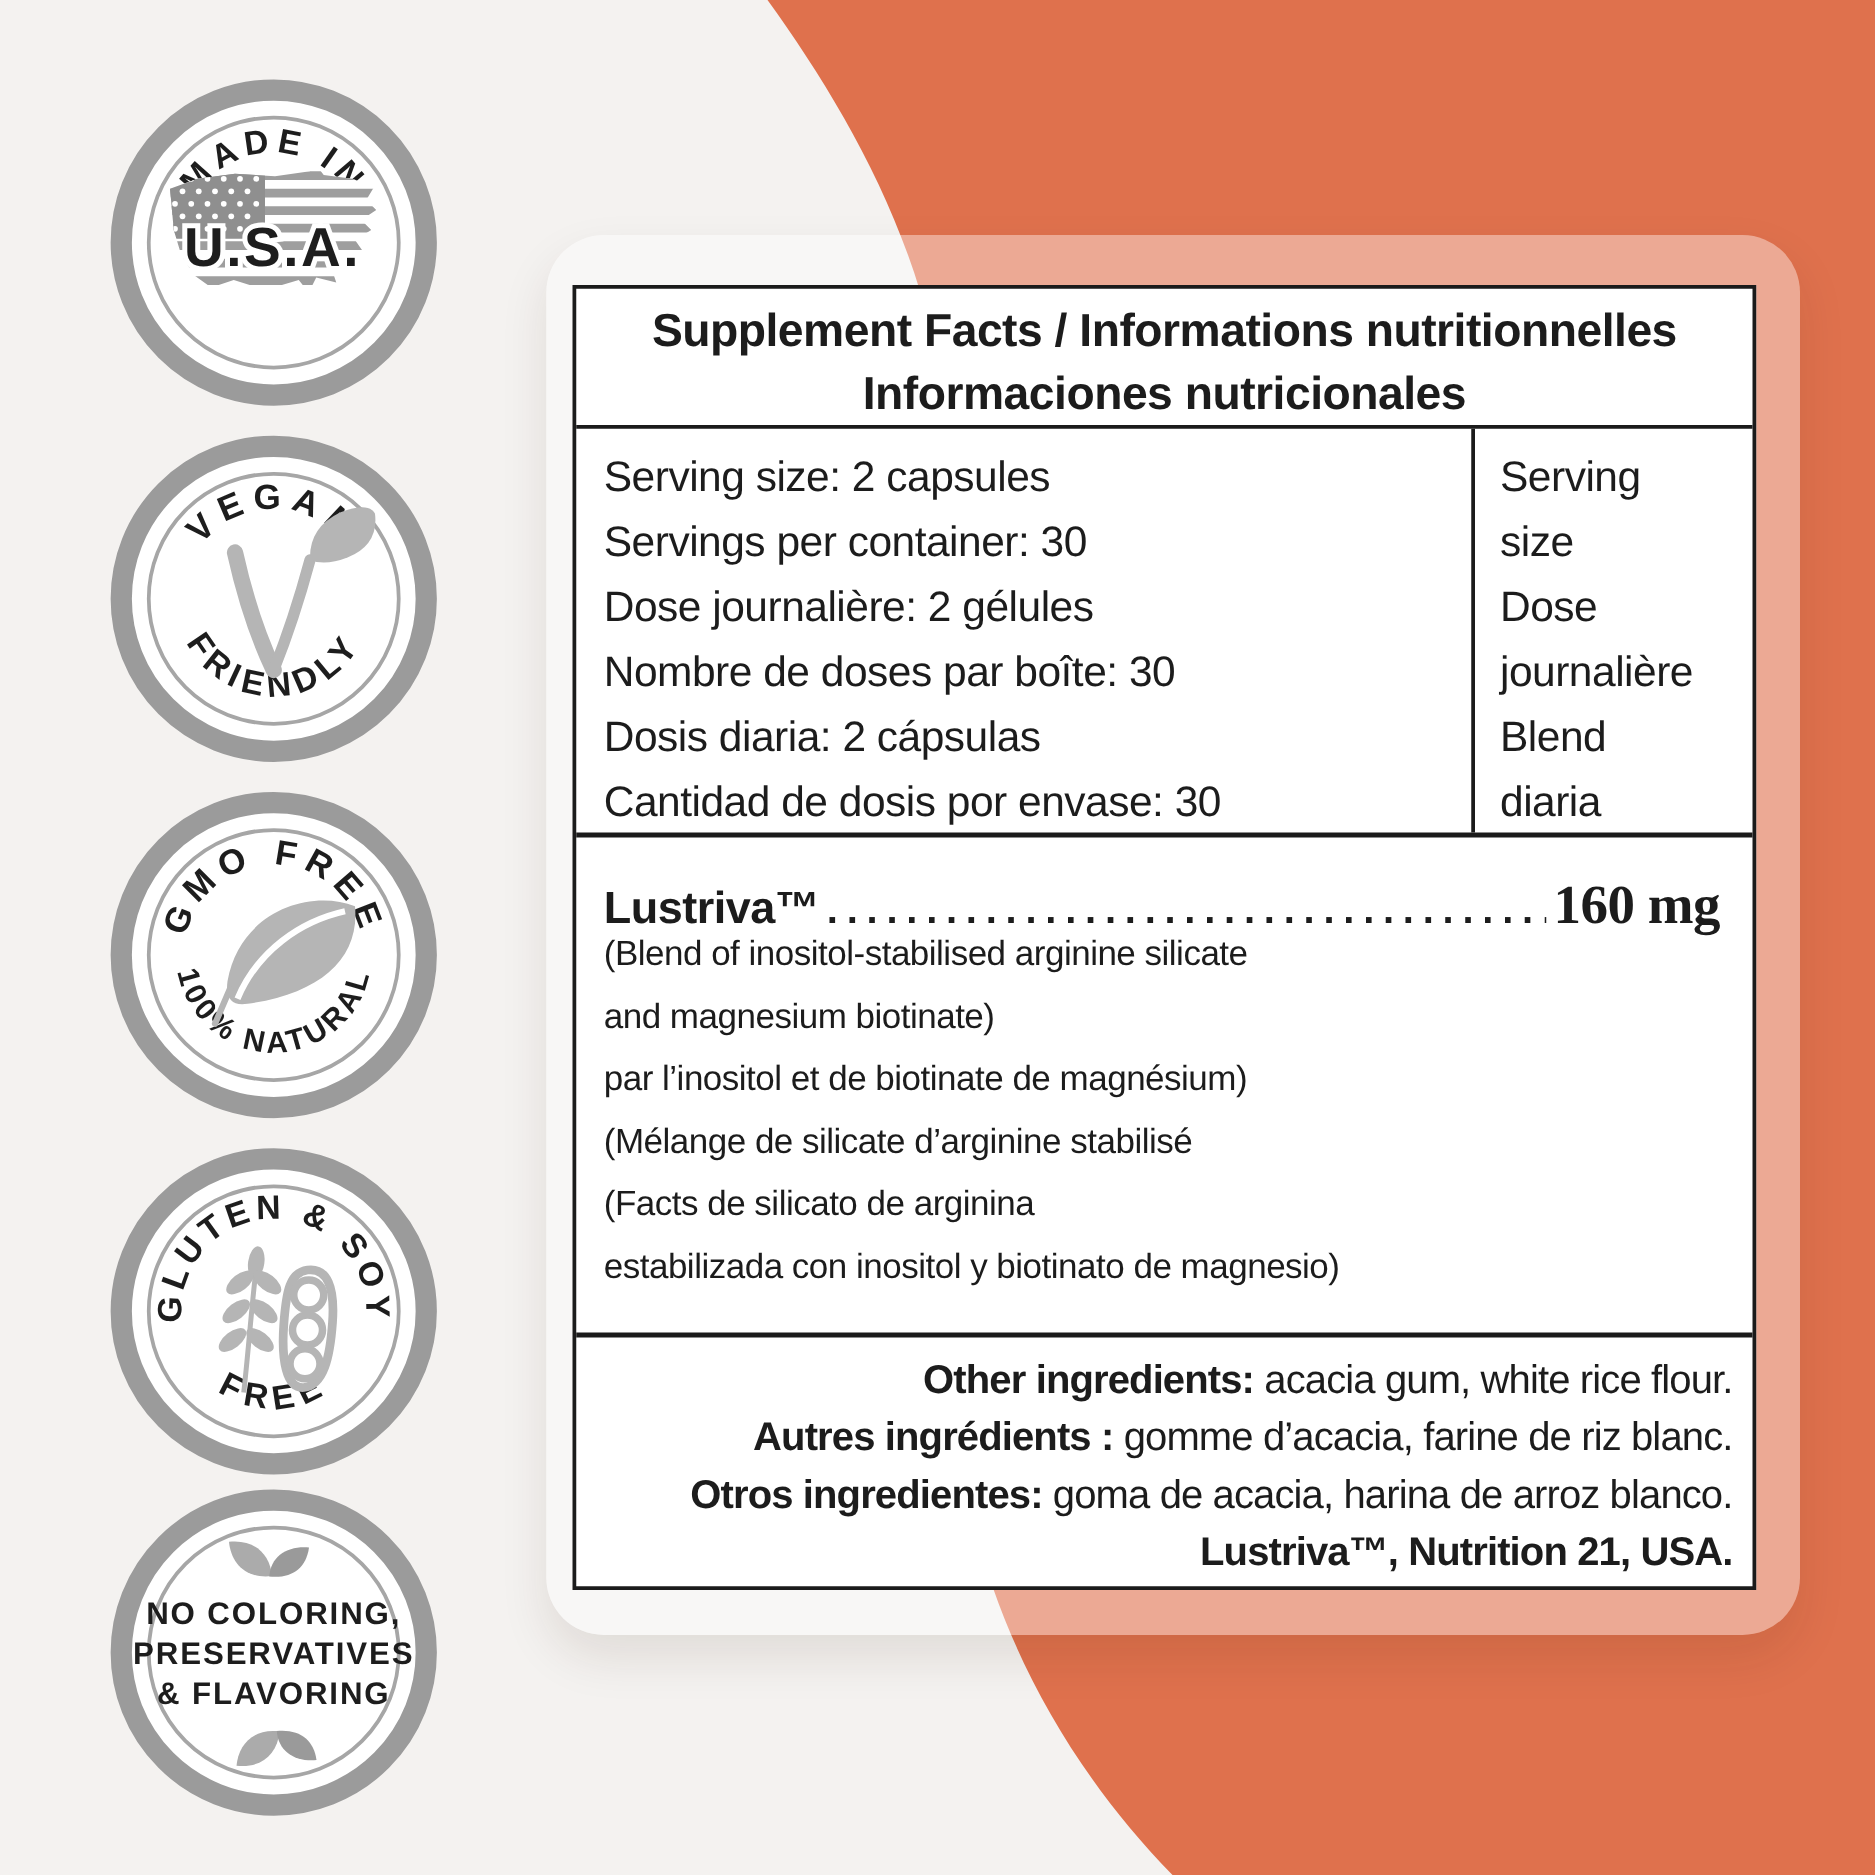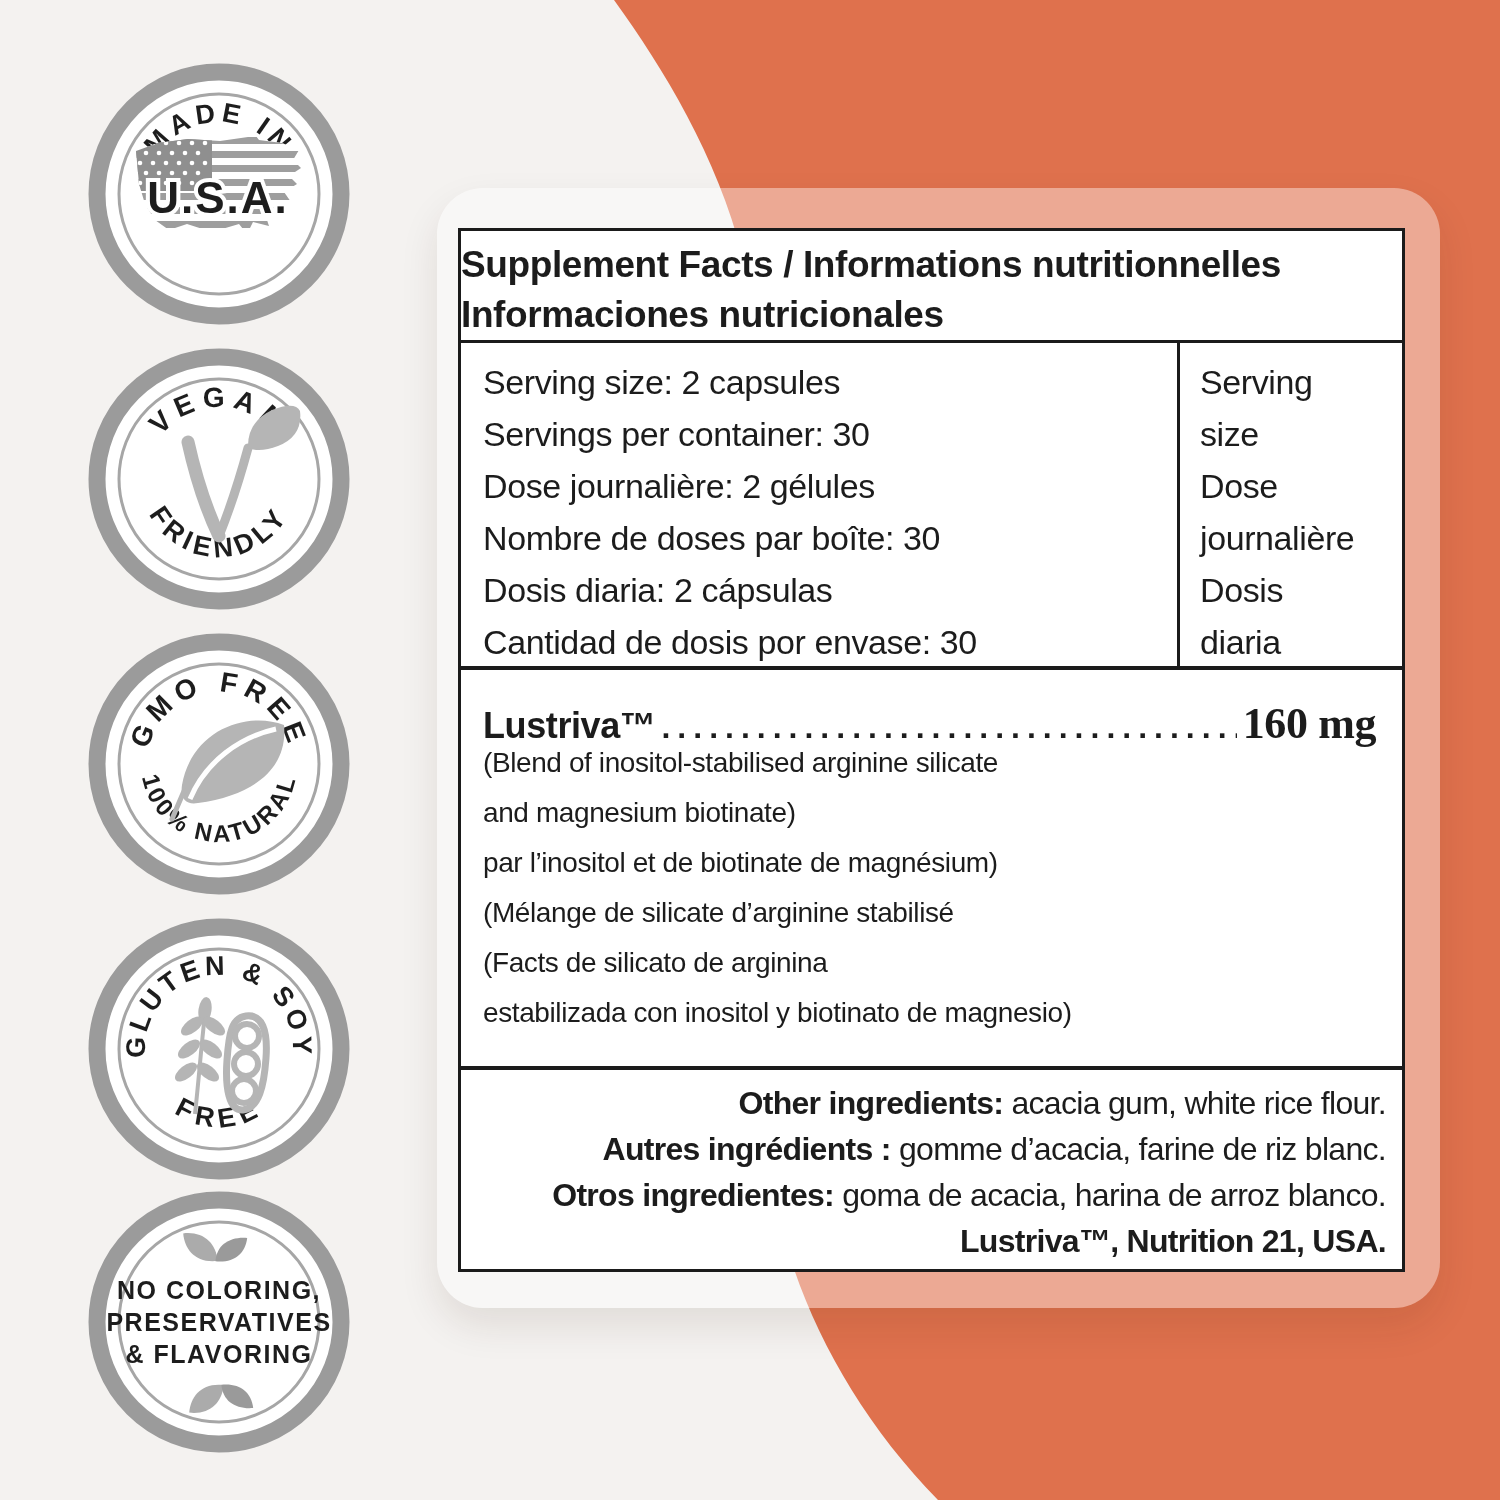--- a/index.html
+++ b/index.html
@@ -16,21 +16,21 @@
     box-shadow:0 18px 38px rgba(60,30,10,0.10);
   }
 
   
   .facts-table{
     position:absolute;left:458px;top:228px;width:947px;height:1044px;
     box-sizing:border-box;background:#ffffff;border:3px solid #1b1b1b;
     z-index:3;color:#1c1c1c;letter-spacing:-0.4px;
   }
   .ft-title{
-    height:112px;border-bottom:3px solid #1b1b1b;text-align:left;
+    height:112px;border-bottom:3px solid #1b1b1b;text-align:center;
     padding-top:9px;box-sizing:border-box;
   }
   .ft-title div{font-weight:bold;font-size:37px;line-height:50px;}
   .ft-serving{
     display:flex;height:327px;border-bottom:4px solid #1b1b1b;box-sizing:border-box;
   }
   .ft-serving-left{flex:1;padding:13px 10px 0 22px;}
   .ft-serving-left div{font-size:34px;line-height:52px;white-space:nowrap;}
   .ft-serving-right{
     width:225px;border-left:3px solid #1b1b1b;padding:13px 6px 0 20px;box-sizing:border-box;
@@ -84,21 +84,21 @@
         <div>Dose journalière: 2 gélules</div>
         <div>Nombre de doses par boîte: 30</div>
         <div>Dosis diaria: 2 cápsulas</div>
         <div>Cantidad de dosis por envase: 30</div>
       </div>
       <div class="ft-serving-right">
         <div>Serving</div>
         <div>size</div>
         <div>Dose</div>
         <div>journalière</div>
-        <div>Dosis</div>
+        <div>Blend</div>
         <div>diaria</div>
       </div>
     </div>
 
     <div class="ft-lustriva">
       <div class="ft-lustriva-row">
         <span class="ft-lustriva-name">Lustriva™</span>
         <span class="ft-lustriva-dots">........................................................</span>
         <span class="ft-lustriva-amount">160 mg</span>
       </div>

